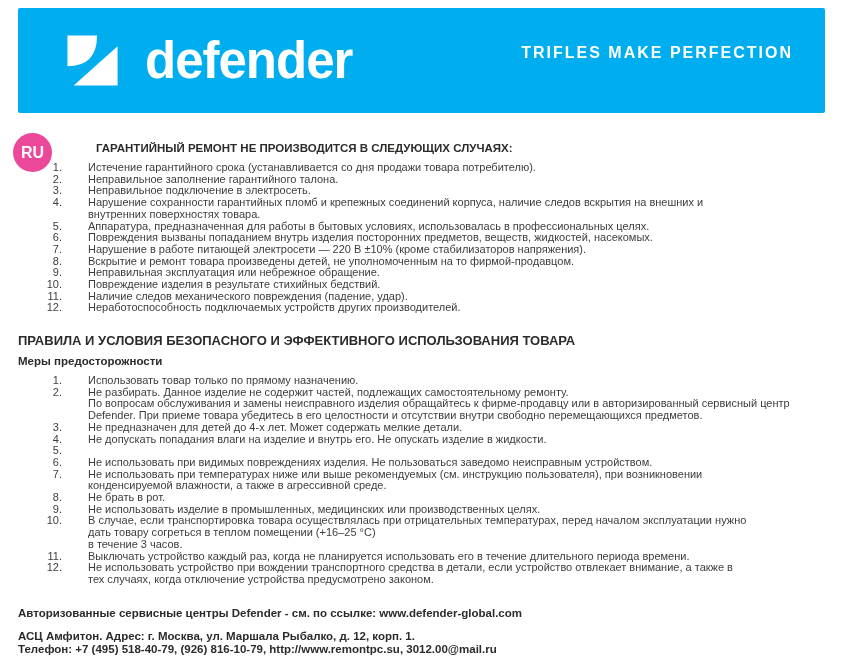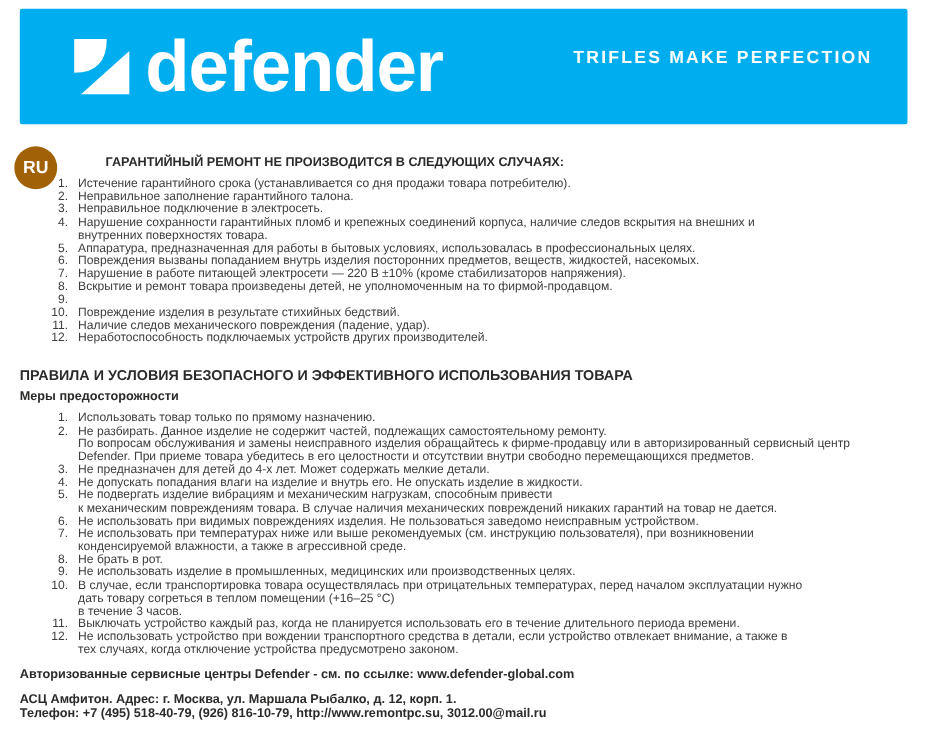--- a/index.html
+++ b/index.html
@@ -13,32 +13,32 @@
   
   .banner {
     position:absolute; left:18px; top:8px; width:807px; height:105px;
     background:#00AEEF; border-radius:2px;
   }
   .logo {
     position:absolute; left:46px; top:24px; display:flex; align-items:flex-start;
   }
   .logo-mark { width:57px; height:57px; display:block; }
   .wordmark {
-    margin-left:11px; color:#ffffff; font-weight:bold; font-size:66px; line-height:57px;
+    margin-left:24px; color:#ffffff; font-weight:bold; font-size:51px; line-height:57px;
     letter-spacing:-1px;
   }
   .tagline {
     position:absolute; right:32px; top:36px; color:#ffffff; font-weight:bold;
     font-size:16px; letter-spacing:2px;
   }
 
   
   .ru-badge {
     position:absolute; left:13px; top:133px; width:39px; height:39px; border-radius:50%;
-    background:#a16207; color:#ffffff; font-weight:bold; font-size:16px;
+    background:#ec4899; color:#ffffff; font-weight:bold; font-size:16px;
     display:flex; align-items:center; justify-content:center;
   }
 
   
   .warranty-heading {
     position:absolute; left:60px; top:142px; font-size:11.5px; font-weight:bold; color:#2b2b2a;padding-left:36px;
   }
   .rules-heading {
     position:absolute; left:18px; top:333px; font-size:13px; font-weight:bold; color:#2b2b2a;
   }
@@ -48,21 +48,21 @@
 
   
   .list {
     position:absolute; left:0; width:844px; list-style:none;
     font-size:11px; line-height:11.7px; color:#3d3d3c;
   }
   .list1 { top:162px; }
   .list2 { top:375px; }
   .item { display:flex; }
   .num { flex:0 0 62px; text-align:right; }
-  .txt { margin-left:9px; white-space:pre-line; }
+  .txt { margin-left:26px; white-space:pre-line; }
 
   
   .footer { position:absolute; left:18px; top:607px; width:810px; }
   .footer-line { font-size:11.5px; font-weight:bold; color:#2b2b2a; line-height:13px; }
   .footer-line.service { margin-bottom:10px; }
 </style>
 </head>
 <body>
 
 <div class="page">
@@ -113,20 +113,21 @@
     <li class="item">
         <span class="num">7.</span>
         <span class="txt">Нарушение в работе питающей электросети — 220 В ±10% (кроме стабилизаторов напряжения).</span>
       </li>
     <li class="item">
         <span class="num">8.</span>
         <span class="txt">Вскрытие и ремонт товара произведены детей, не уполномоченным на то фирмой-продавцом.</span>
       </li>
     <li class="item">
         <span class="num">9.</span>
+        <span class="txt">Неправильная эксплуатация или небрежное обращение.</span>
       </li>
     <li class="item">
         <span class="num">10.</span>
         <span class="txt">Повреждение изделия в результате стихийных бедствий.</span>
       </li>
     <li class="item">
         <span class="num">11.</span>
         <span class="txt">Наличие следов механического повреждения (падение, удар).</span>
       </li>
     <li class="item">
@@ -152,22 +153,20 @@
     <li class="item">
         <span class="num">3.</span>
         <span class="txt">Не предназначен для детей до 4-х лет. Может содержать мелкие детали.</span>
       </li>
     <li class="item">
         <span class="num">4.</span>
         <span class="txt">Не допускать попадания влаги на изделие и внутрь его. Не опускать изделие в жидкости.</span>
       </li>
     <li class="item">
         <span class="num">5.</span>
-        <span class="txt">Не подвергать изделие вибрациям и механическим нагрузкам, способным привести
-к механическим повреждениям товара. В случае наличия механических повреждений никаких гарантий на товар не дается.</span>
       </li>
     <li class="item">
         <span class="num">6.</span>
         <span class="txt">Не использовать при видимых повреждениях изделия. Не пользоваться заведомо неисправным устройством.</span>
       </li>
     <li class="item">
         <span class="num">7.</span>
         <span class="txt">Не использовать при температурах ниже или выше рекомендуемых (см. инструкцию пользователя), при возникновении
 конденсируемой влажности, а также в агрессивной среде.</span>
       </li>

